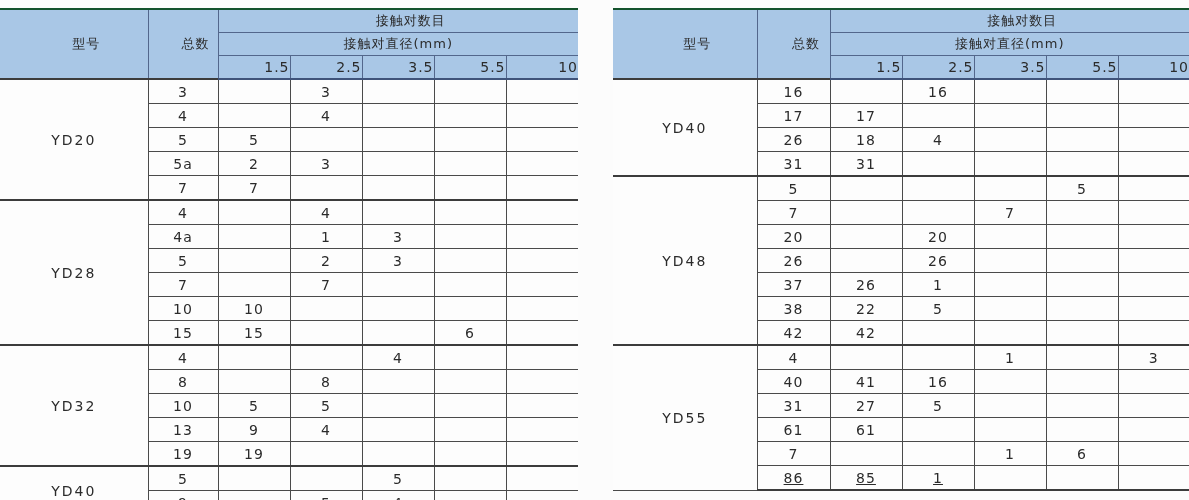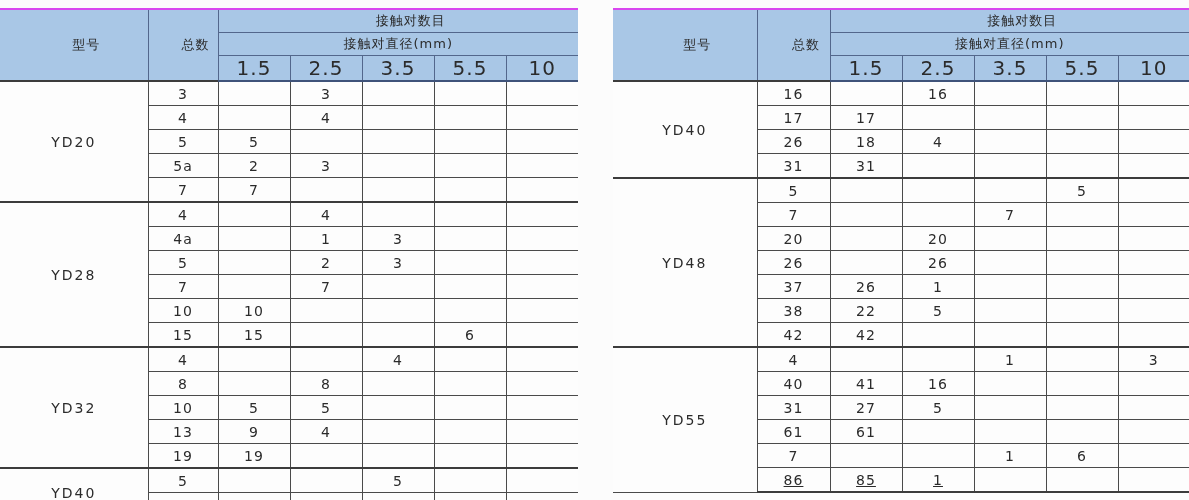--- a/index.html
+++ b/index.html
@@ -24,24 +24,25 @@
   table.conn-table tr > *:last-child{border-right:0;}
   
   table.conn-table thead th{
     background:#a9c7e6;
     border-color:#53678c;
     font-weight:normal;
     font-size:13px;
     height:22px;
     letter-spacing:1px;
   }
-  table.conn-table thead tr:first-child th{border-top:2px solid #d946ef;padding-left:25px;}
+  table.conn-table thead tr:first-child th{border-top:2px solid #14532d;padding-left:25px;}
   table.conn-table thead tr.size-row th{
     border-bottom:2px solid #3f537a;
-    font-size:20px;
+    font-size:14px;
+    text-align:right;
   }
   
   table.conn-table td{height:23px;background:#fdfdfd;}
   table.conn-table td.model-cell{letter-spacing:2px;}
   table.conn-table td.total-cell, table.conn-table td.value-cell{letter-spacing:1px;}
   table.conn-table tr.group-start > td{border-top:2px solid #3c3c3c;}
   table.conn-table tbody tr:last-child > td{border-bottom:2px solid #3c3c3c;text-decoration:underline;}
   #table-right{margin-left:35px;}
 </style>
 </head>

